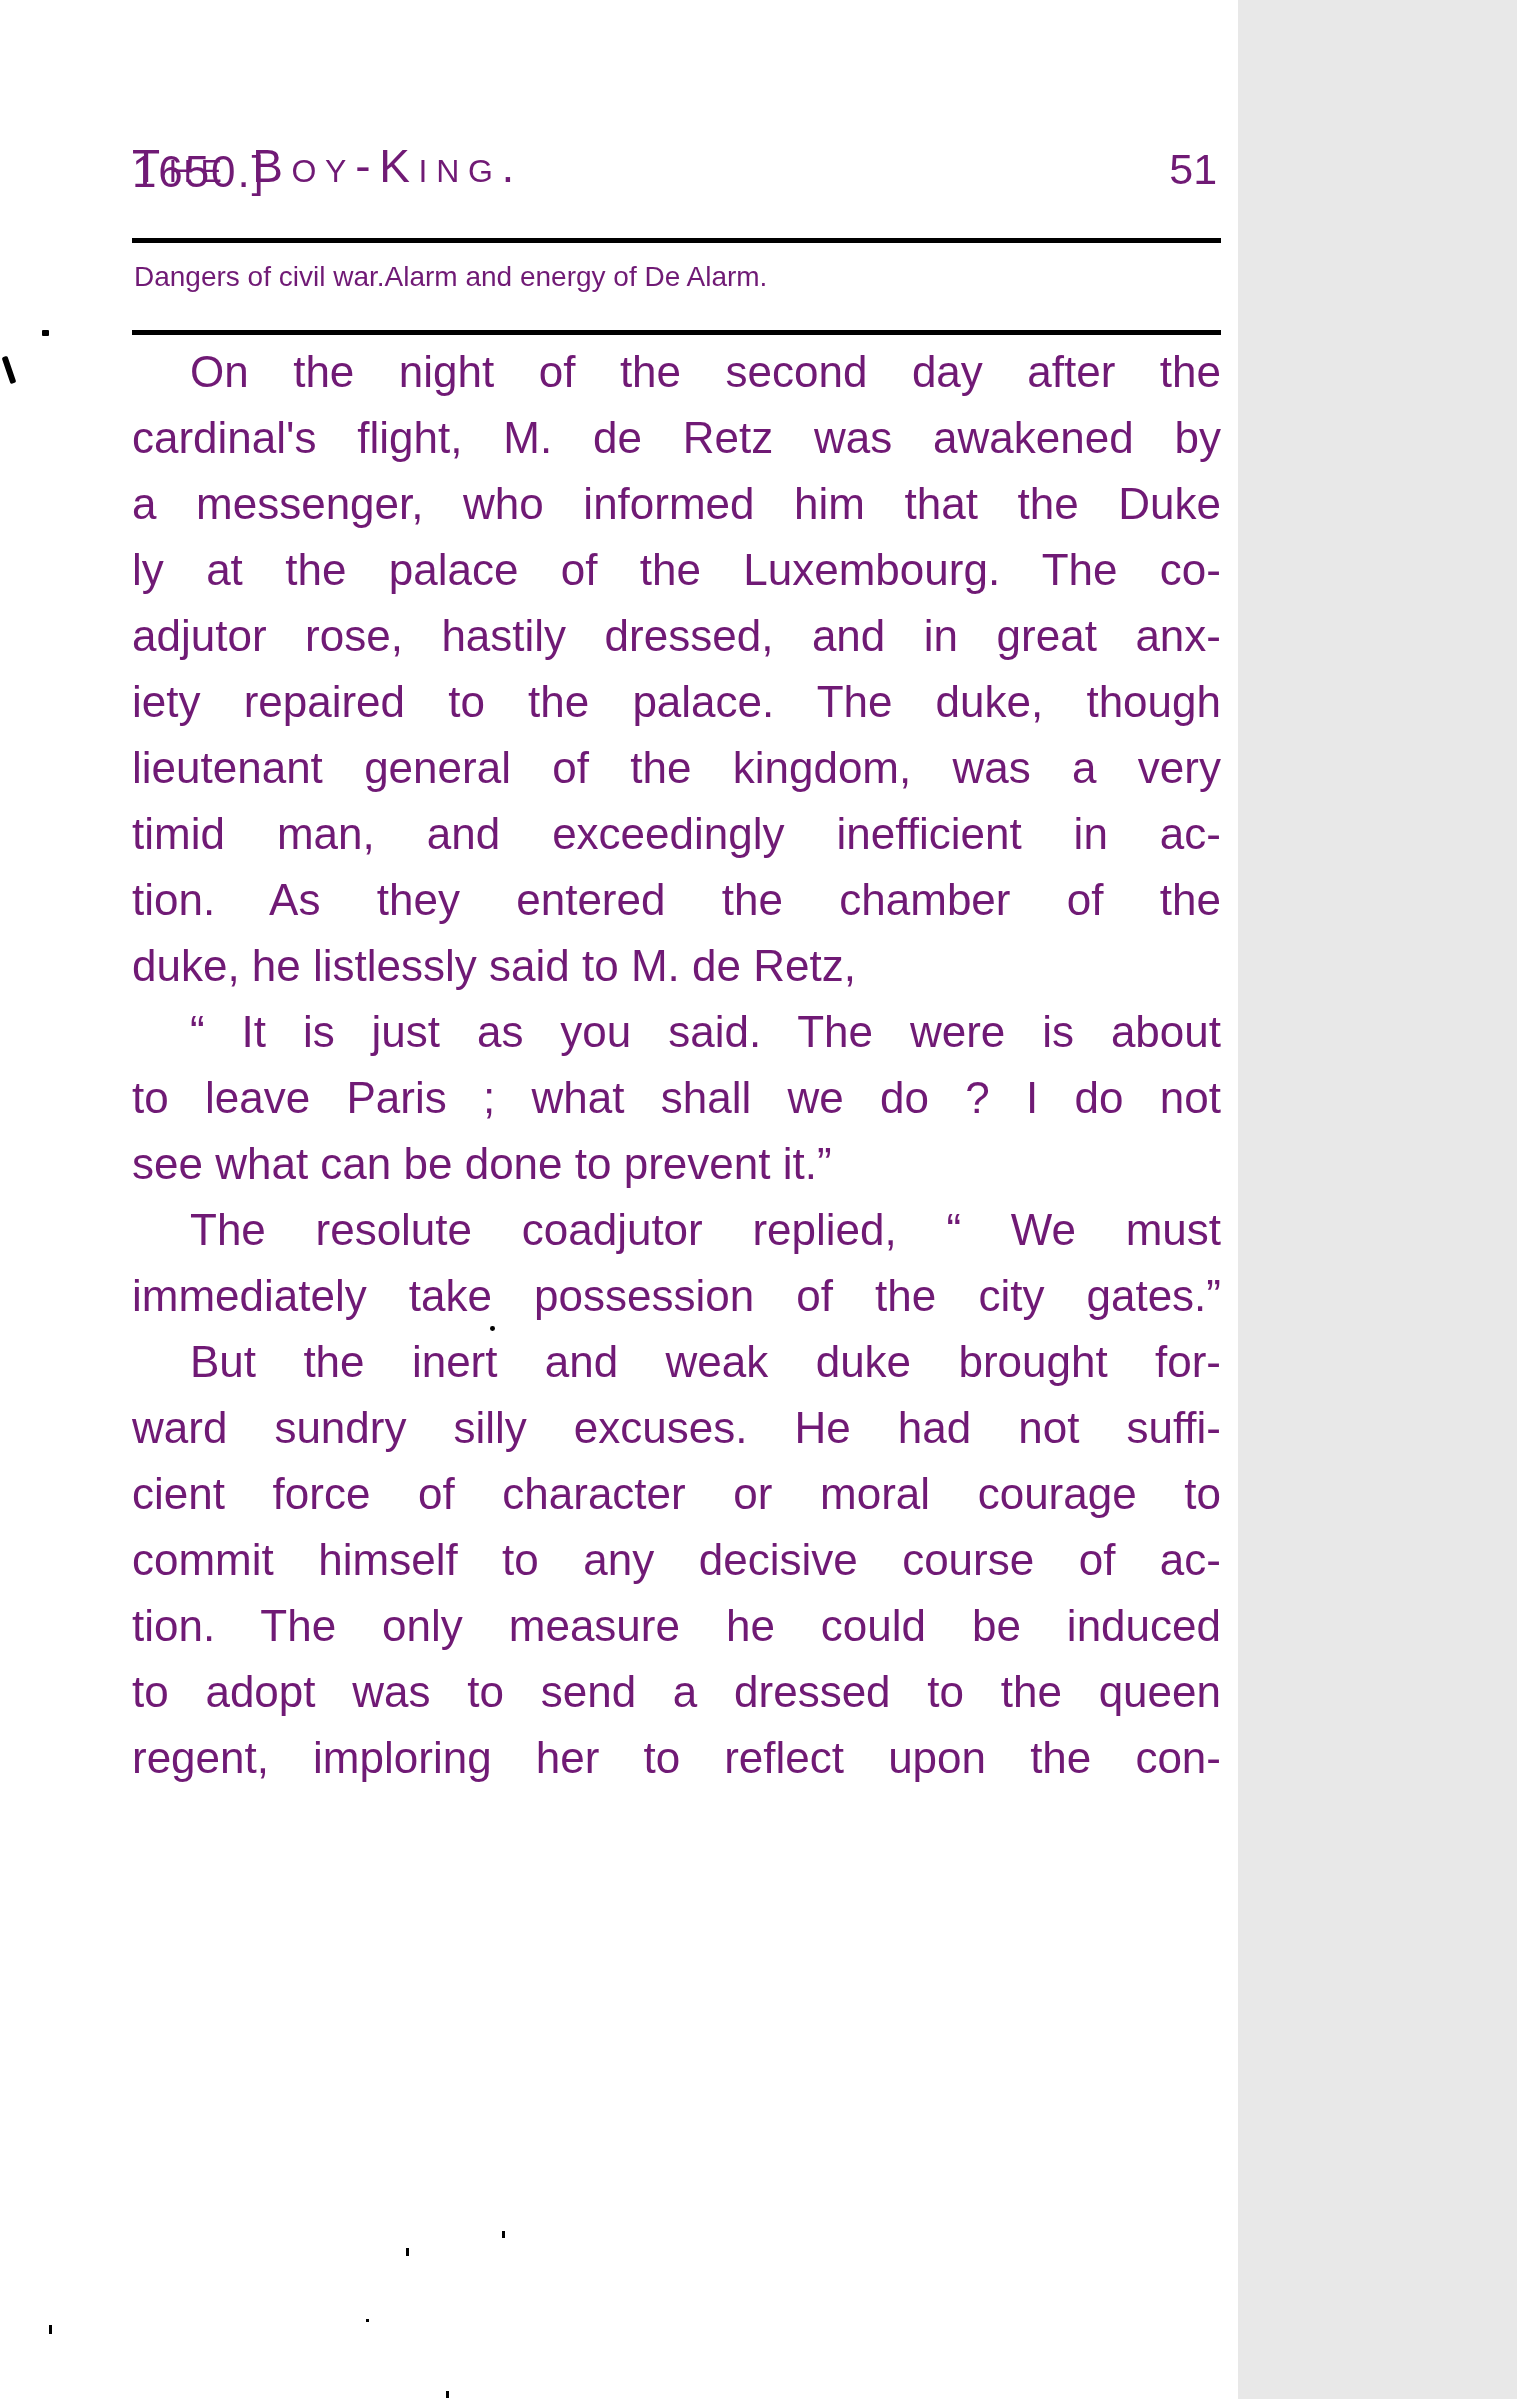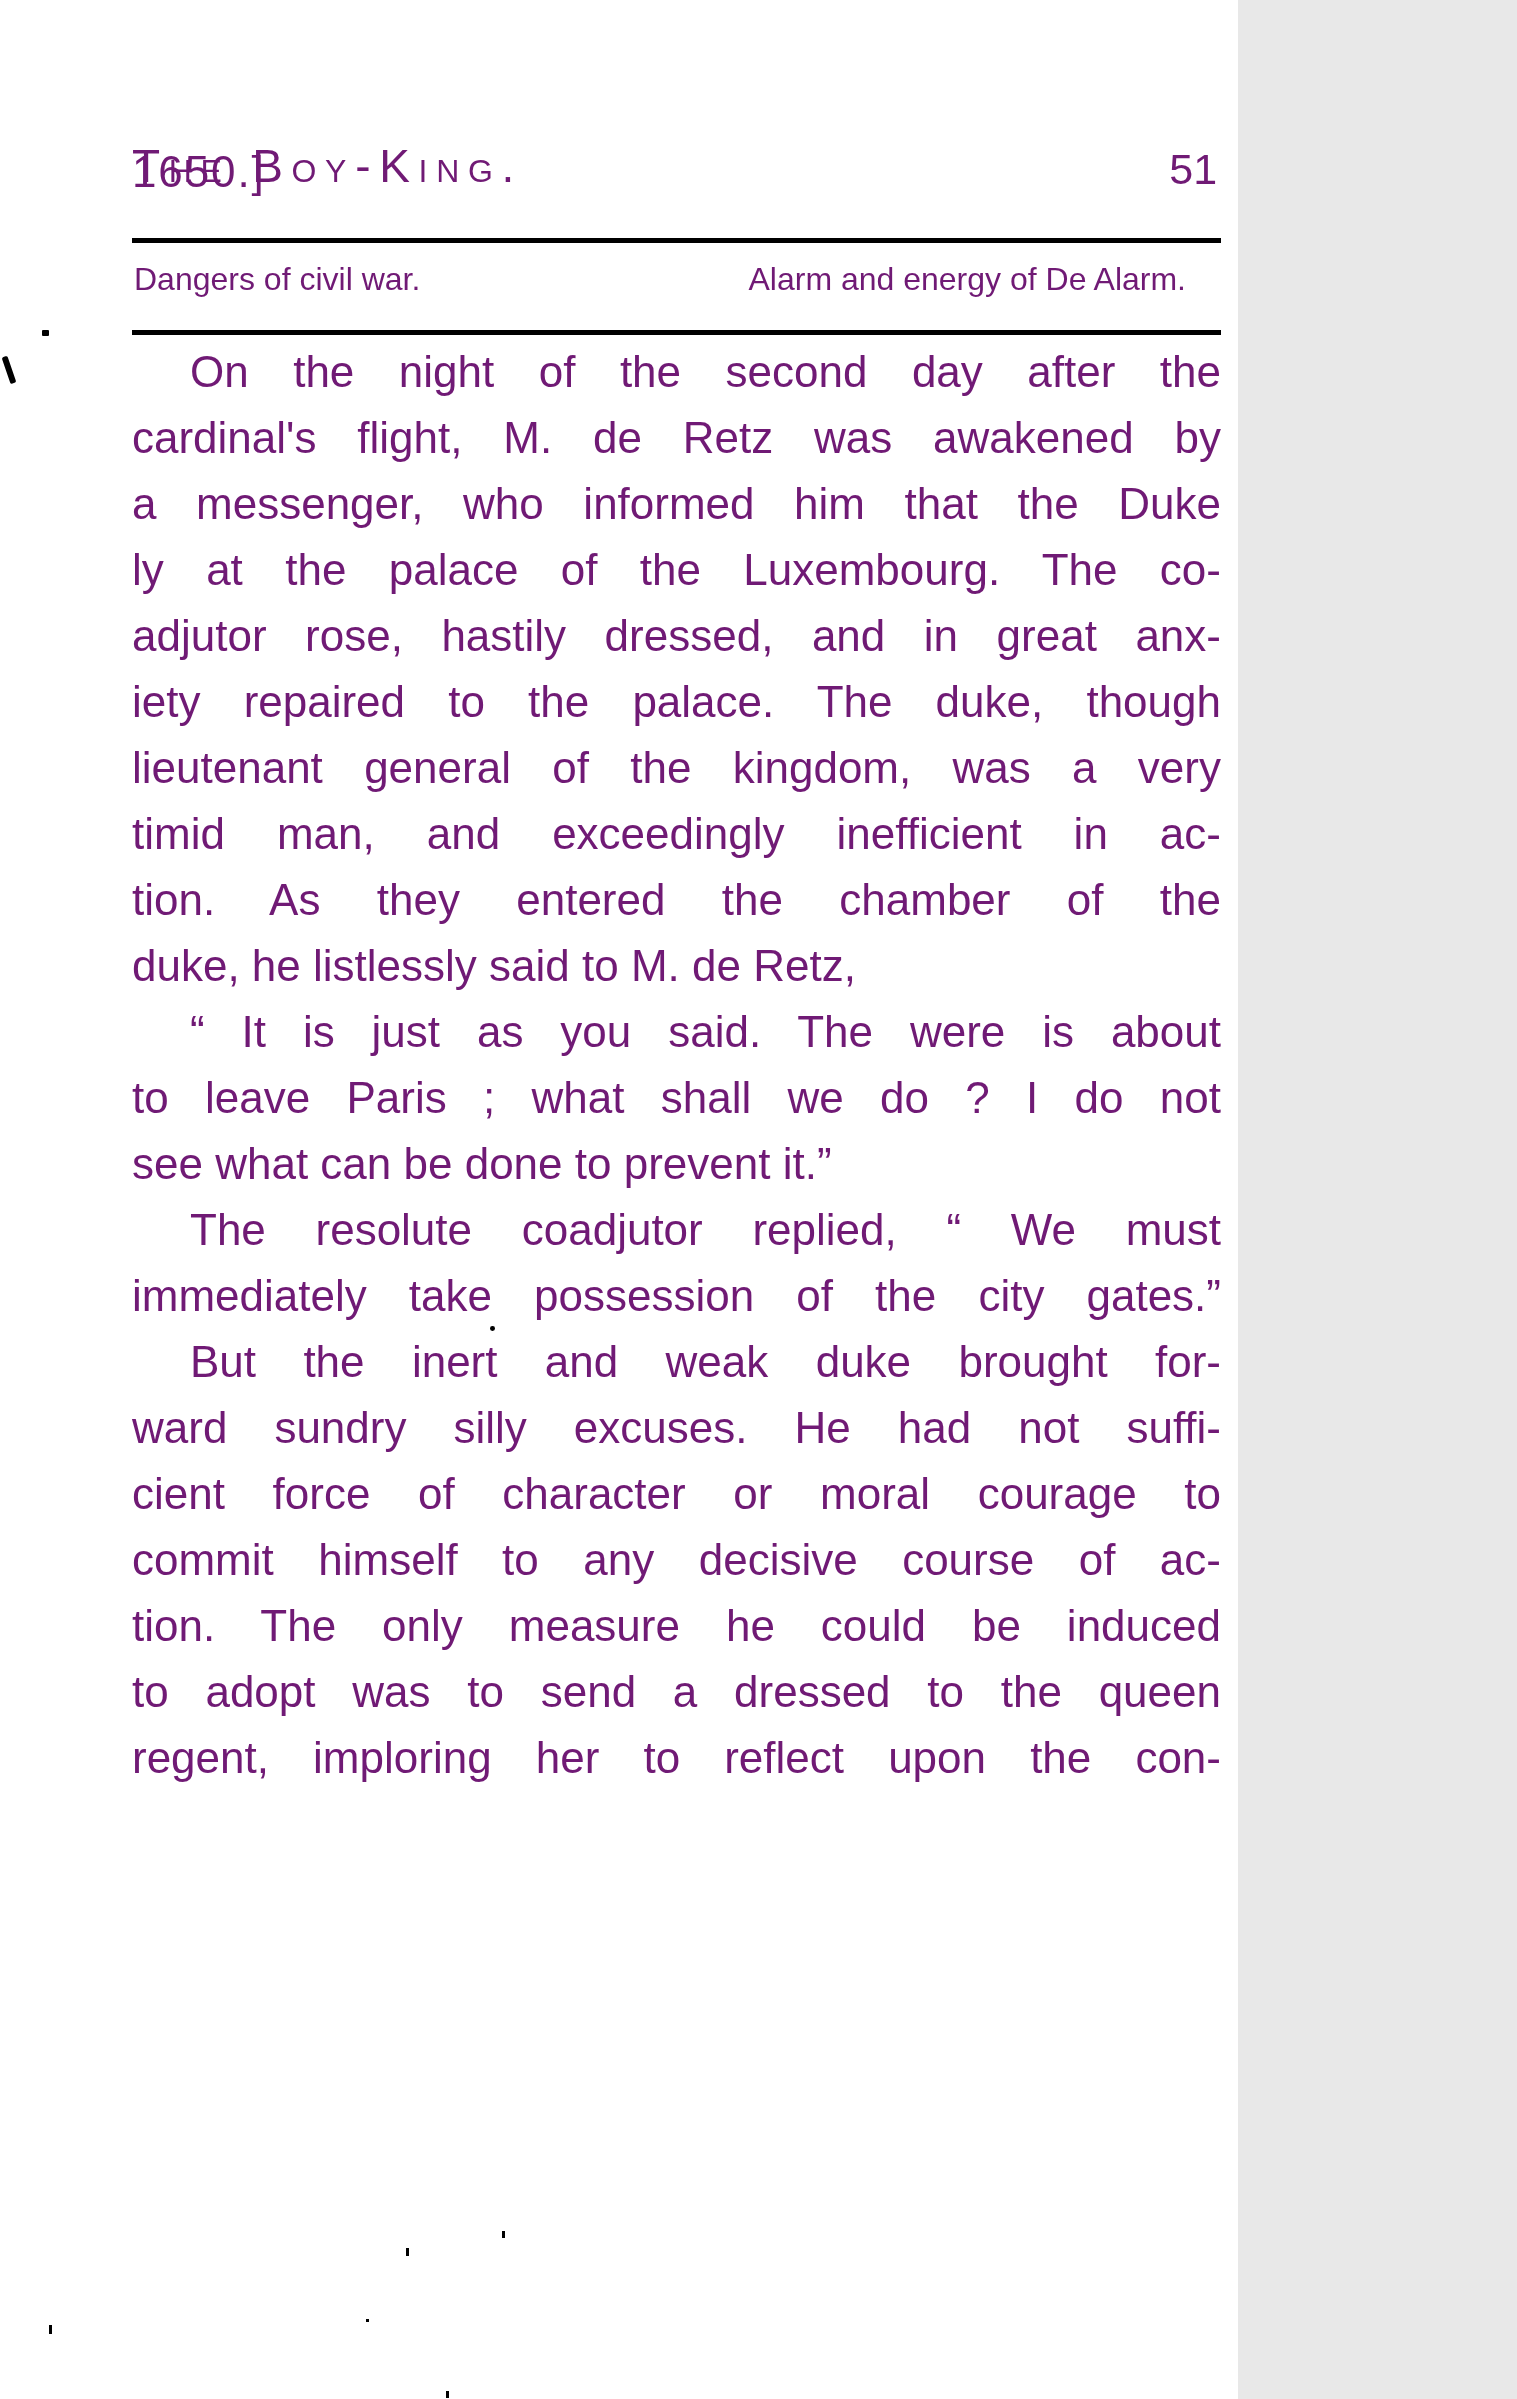--- a/index.html
+++ b/index.html
@@ -18,22 +18,22 @@
     font-size:46px;font-variant:small-caps;letter-spacing:8.7px;white-space:nowrap;
   }
   .hdr-num{position:absolute;right:3.9px;top:5.8px;font-size:43px;text-align:center;}
   
   .rule{position:absolute;left:132px;width:1089px;background:#000;}
   .rule-top{top:238px;height:4.8px;}
   .rule-bottom{top:330px;height:4.8px;}
   
   .runheads{
     position:absolute;left:134px;top:261px;width:1087px;
-    display:flex;justify-content:space-between;align-items:flex-start;
-    font-size:32px;
+    display:flex;align-items:flex-start;
+    font-size:28px;
   }
   .rh-right{padding-right:35px;}
   
   .bodytext{
     position:absolute;left:132px;top:339px;width:1089px;
     font-size:44px;line-height:66px;
   }
   .ln{
     text-align:justify;text-align-last:justify;text-justify:inter-word;
     height:66px;overflow:visible;white-space:normal;

